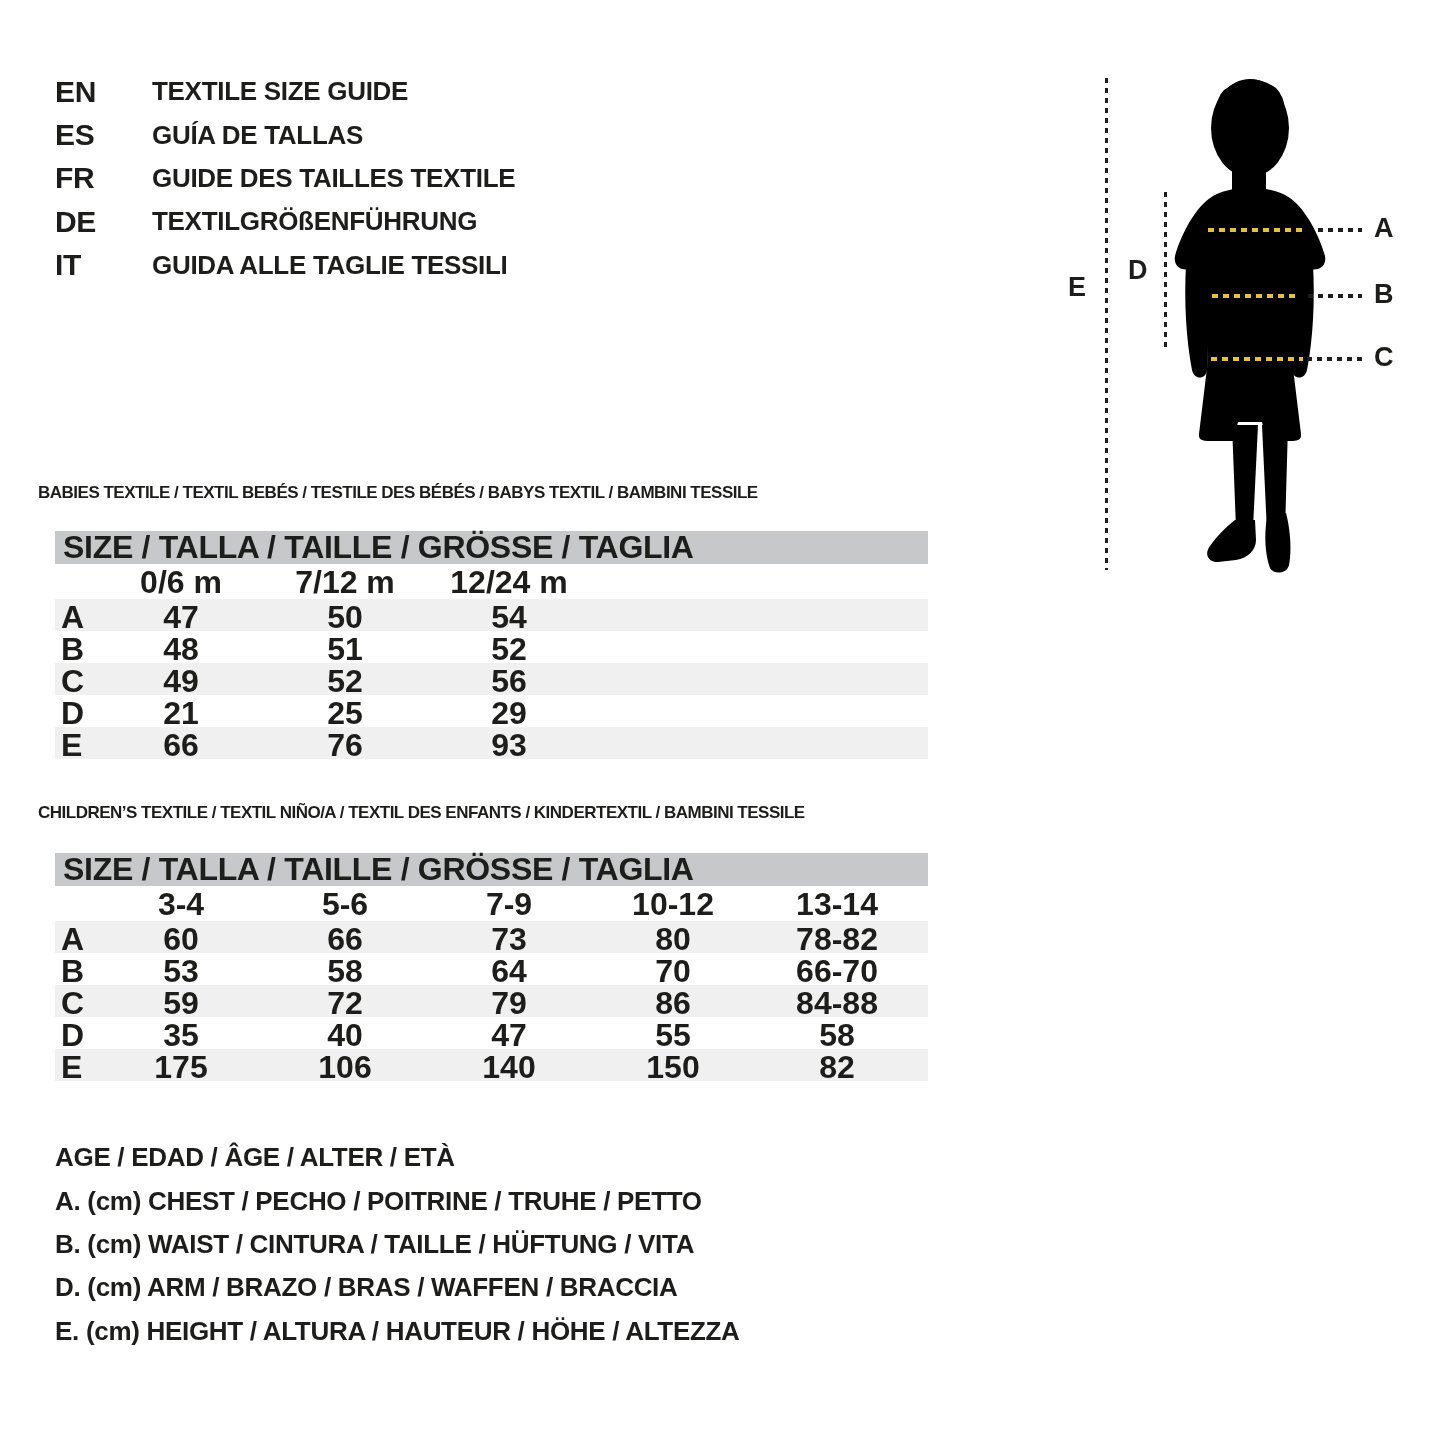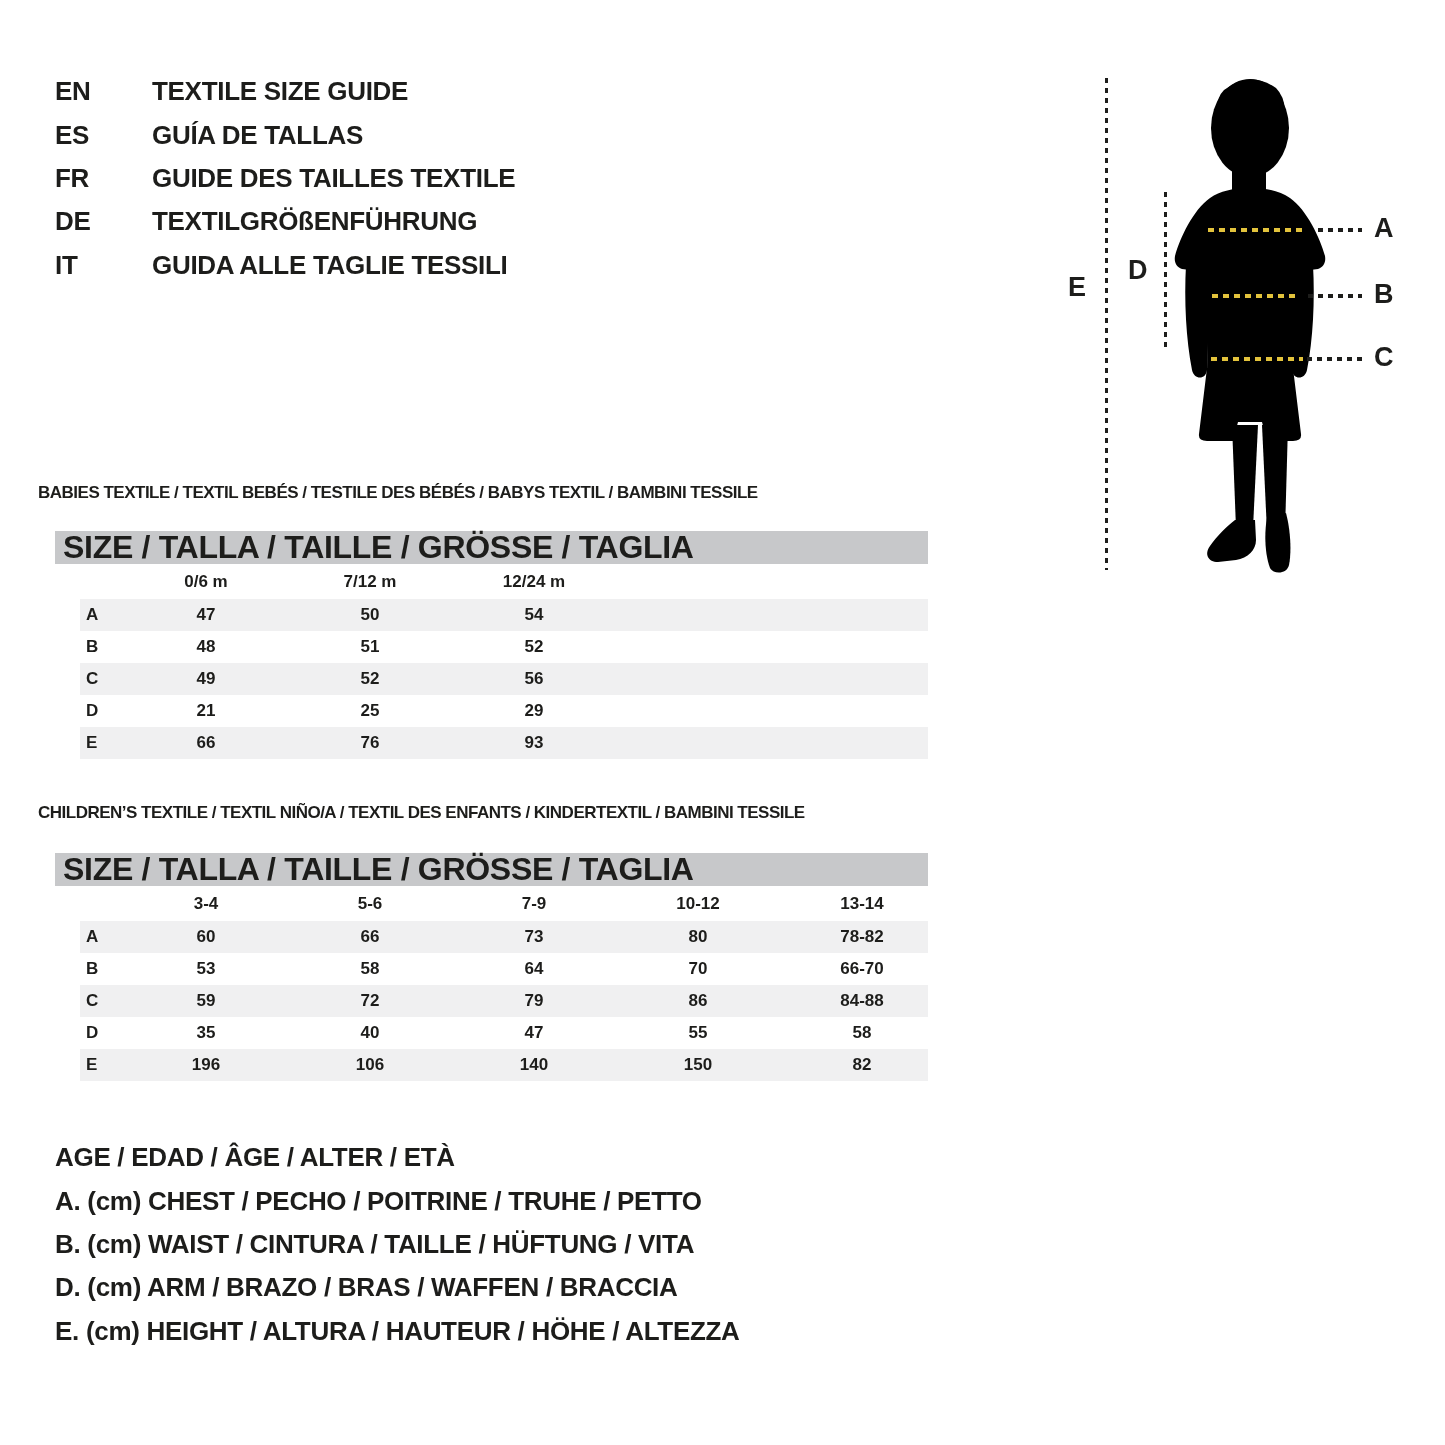--- a/index.html
+++ b/index.html
@@ -4,21 +4,21 @@
 <style>
   html,body{margin:0;padding:0;background:#ffffff;}
   .page{
     position:relative;width:1445px;height:1445px;background:#ffffff;overflow:hidden;
     font-family:"Liberation Sans","DejaVu Sans",sans-serif;
     color:#1d1d1b;font-weight:bold;font-stretch:condensed;
   }
   
   .lang{position:absolute;left:55px;top:70px;}
   .lang-row{display:flex;height:43.4px;align-items:center;}
-  .lang-code{width:72px;font-size:26px;letter-spacing:-0.3px;}
+  .lang-code{width:72px;font-size:30px;letter-spacing:-0.3px;}
   .lang-title{font-size:26px;letter-spacing:-0.3px;white-space:nowrap;margin-left:25px;}
   
   .fig-svg{position:absolute;left:1172px;top:70px;width:165px;height:505px;z-index:1;}
   .vdot{position:absolute;width:3px;z-index:2;
     background:repeating-linear-gradient(to bottom,#1d1d1b 0 5px,transparent 5px 10px);}
   .e-line{left:1105px;top:78px;height:492px;}
   .d-line{left:1164px;top:192px;height:158px;}
   .hdot-y{position:absolute;height:4px;z-index:3;
     background:repeating-linear-gradient(to right,#e3c33c 0 6px,transparent 6px 11px);}
   .hdot-k{position:absolute;height:4px;z-index:2;
@@ -38,21 +38,21 @@
   
   .sec-title{position:absolute;left:38px;font-size:17px;letter-spacing:-0.5px;white-space:nowrap;}
   .babies-title{top:483px;}
   .children-title{top:803px;}
   
   .tbl{position:absolute;left:55px;width:873px;}
   .tbl-babies{top:531px;}
   .tbl-children{top:853px;}
   .t-bar{height:33px;line-height:33px;background:#c7c8ca;font-size:32px;
     padding-left:8px;box-sizing:border-box;letter-spacing:-0.3px;}
-  .t-grid{display:grid;align-items:center;font-size:17px;margin-left:25px;}
+  .t-grid{display:grid;align-items:center;font-size:32px;}
   .g3{grid-template-columns:44px repeat(3,164px);}
   .g5{grid-template-columns:44px repeat(5,164px);}
   .t-sizes{height:35px;}
   .t-row{height:32px;}
   .t-row.stripe{background:#f0f0f1;}
   .rl{padding-left:6px;}
   .cell{text-align:center;}
   
   .legend{position:absolute;left:55px;top:1136px;}
   .legend-row{height:43.4px;display:flex;align-items:center;font-size:26px;
@@ -204,21 +204,21 @@
     <div class="t-grid g5 t-row">
       <span class="rl">D</span>
       <span class="cell">35</span>
       <span class="cell">40</span>
       <span class="cell">47</span>
       <span class="cell">55</span>
       <span class="cell">58</span>
     </div>
     <div class="t-grid g5 t-row stripe">
       <span class="rl">E</span>
-      <span class="cell">196</span>
+      <span class="cell">175</span>
       <span class="cell">106</span>
       <span class="cell">140</span>
       <span class="cell">150</span>
       <span class="cell">82</span>
     </div>
   </div>
 
   <div class="legend">
     <div class="legend-row">AGE / EDAD / ÂGE / ALTER / ETÀ</div>
     <div class="legend-row">A. (cm) CHEST / PECHO / POITRINE / TRUHE / PETTO</div>

